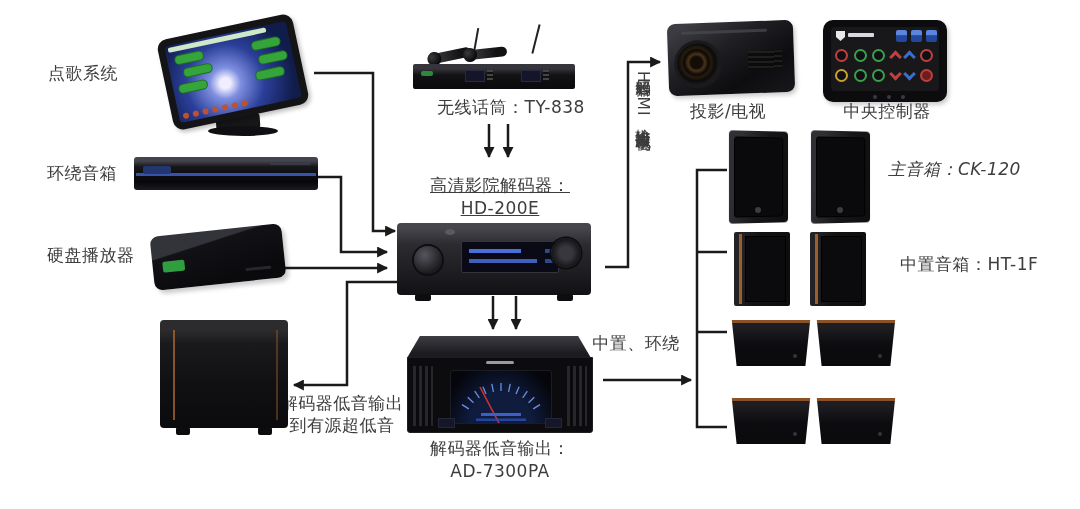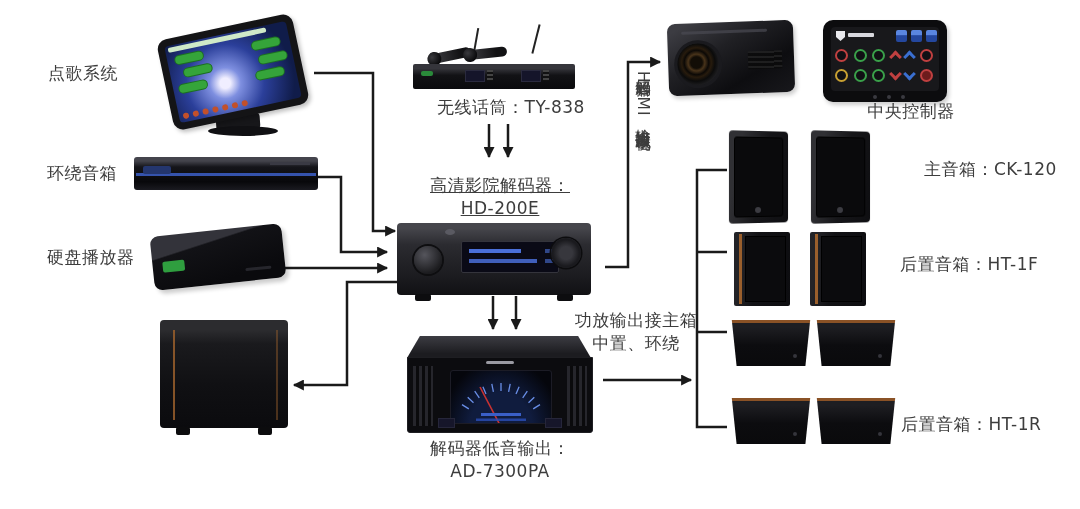--- a/index.html
+++ b/index.html
@@ -183,35 +183,39 @@
   </div>
 
   <span class="lbl" style="left:47px;top:162px;">环绕音箱</span>
 
   <div class="dev bluray" style="left:134px;top:157px;">
     <div class="strip"></div>
     <div class="glow"></div>
     <div class="dash"></div>
   </div>
 
-  <span class="lbl" style="left:47px;top:246px;">硬盘播放器</span>
+  <span class="lbl" style="left:47px;top:246px;font-family:Liberation Mono, monospace;">硬盘播放器</span>
 
   <div class="dev hddbox" style="left:152px;top:230px;">
     <div class="chip"></div>
     <div class="slot"></div>
   </div>
 
   <div class="dev sub" style="left:160px;top:320px;">
     <div class="edgeL"></div>
     <div class="edgeR"></div>
     <div class="foot f1"></div>
     <div class="foot f2"></div>
   </div>
 
 
+  <div class="lbl center" style="left:272px;top:392px;width:140px;line-height:22px;">
+    <span>解码器低音输出</span><br>
+    <span>到有源超低音</span>
+  </div>
 
   <div class="dev" style="left:413px;top:24px;width:164px;height:66px;">
     <div class="ant" style="left:62px;top:4px;transform:rotate(10deg);"></div>
     <div class="ant" style="left:122px;top:0px;height:30px;transform:rotate(14deg);"></div>
     <div class="mic" style="left:22px;top:26px;transform:rotate(-12deg);"></div>
     <div class="mic" style="left:58px;top:24px;transform:rotate(-6deg);"></div>
     <div class="rack">
       <div class="logo"></div>
       <div class="disp" style="left:52px;"></div>
       <div class="keys" style="left:74px;"></div>
@@ -273,29 +277,30 @@
   </div>
 
   <div class="lbl center" style="left:400px;top:437px;width:200px;line-height:23px;">
     <span>解码器低音输出：</span><br>
     <span>AD-7300PA</span>
   </div>
 
   <span class="vtext" style="left:633px;top:68px;height:240px;">解码器HDMI输出接投影或电视</span>
 
   <div class="lbl center" style="left:560px;top:309px;width:152px;line-height:23px;">
-    <span>功放输出接主箱</span><br>
+    <br>
     <span>中置、环绕</span>
   </div>
 
   <div class="dev proj" style="left:668px;top:22px;">
     <div class="ridge"></div>
     <div class="lens"></div>
     <div class="vents"></div>
   </div>
+  <div class="lbl center" style="left:676px;top:100px;width:104px;">投影/电视</div>
 
   <div class="dev ctrl" style="left:823px;top:20px;">
     <div class="scr">
       <div class="shield"></div>
       <div class="brandtxt"></div>
       <div class="bsq" style="right:32px;"></div>
       <div class="bsq" style="right:17px;"></div>
       <div class="bsq" style="right:2px;"></div>
       <div class="row" style="top:22px;">
         <div class="cbtn" style="border-color:var(--btn-red);"></div>
@@ -313,50 +318,49 @@
         <div class="chev dn" style="border-color:var(--btn-blue);"></div>
         <div class="cbtn" style="border-color:var(--btn-red);background:#6e1c1c;"></div>
       </div>
     </div>
     <div class="homedots">
         <i></i>
         <i></i>
         <i></i>
       </div>
   </div>
-  <div class="lbl center" style="left:861px;top:100px;width:100px;">中央控制器</div>
+  <div class="lbl center" style="left:837px;top:100px;width:100px;">中央控制器</div>
 
   <div class="spk-main" style="left:729px;top:131px;">
     <div class="grille"></div>
       <div class="dot"></div>
   </div>
   <div class="spk-main" style="left:811px;top:131px;">
     <div class="grille"></div>
       <div class="dot"></div>
   </div>
-  <span class="lbl" style="left:924px;top:158px;">主音箱：CK-120</span>
+  <span class="lbl" style="left:888px;top:158px;font-style:italic;">主音箱：CK-120</span>
 
   <div class="spk-cent" style="left:734px;top:232px;">
     <div class="edge"></div>
       <div class="grille"></div>
   </div>
   <div class="spk-cent" style="left:810px;top:232px;">
     <div class="edge"></div>
       <div class="grille"></div>
   </div>
-  <span class="lbl" style="left:900px;top:253px;">后置音箱：HT-1F</span>
+  <span class="lbl" style="left:900px;top:253px;">中置音箱：HT-1F</span>
 
   <div class="spk-wide" style="left:731px;top:320px;">
       <div class="dot"></div>
     </div>
   <div class="spk-wide" style="left:816px;top:320px;">
       <div class="dot"></div>
     </div>
 
   <div class="spk-wide" style="left:731px;top:398px;">
       <div class="dot"></div>
     </div>
   <div class="spk-wide" style="left:816px;top:398px;">
       <div class="dot"></div>
     </div>
-  <span class="lbl" style="left:901px;top:413px;">后置音箱：HT-1R</span>
 
 </div>
 
 </body></html>

